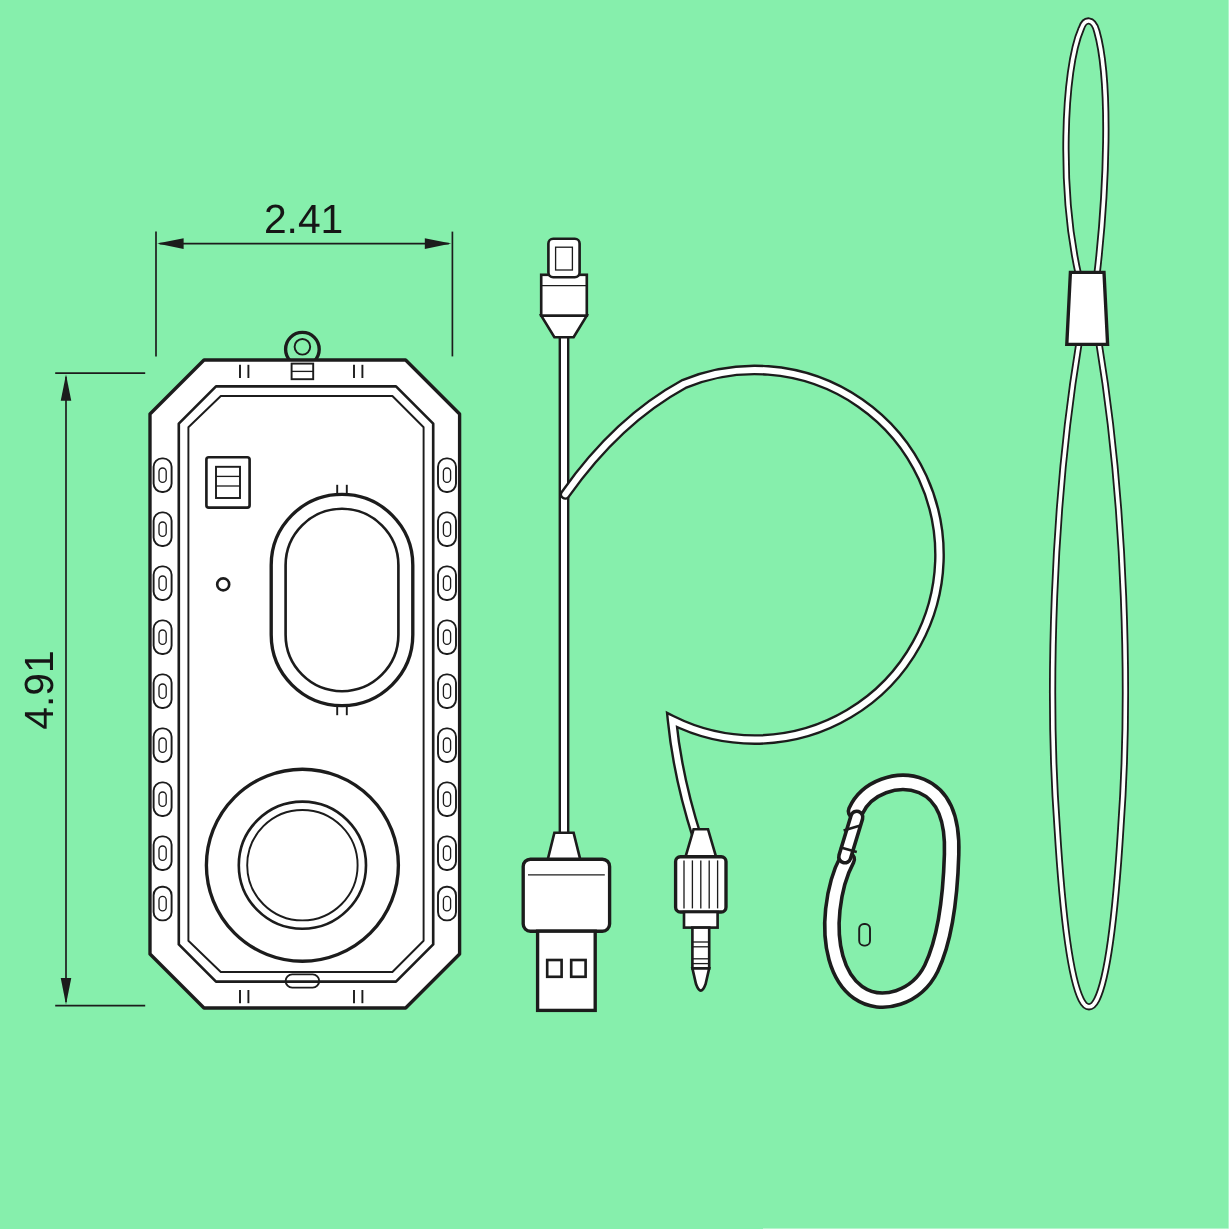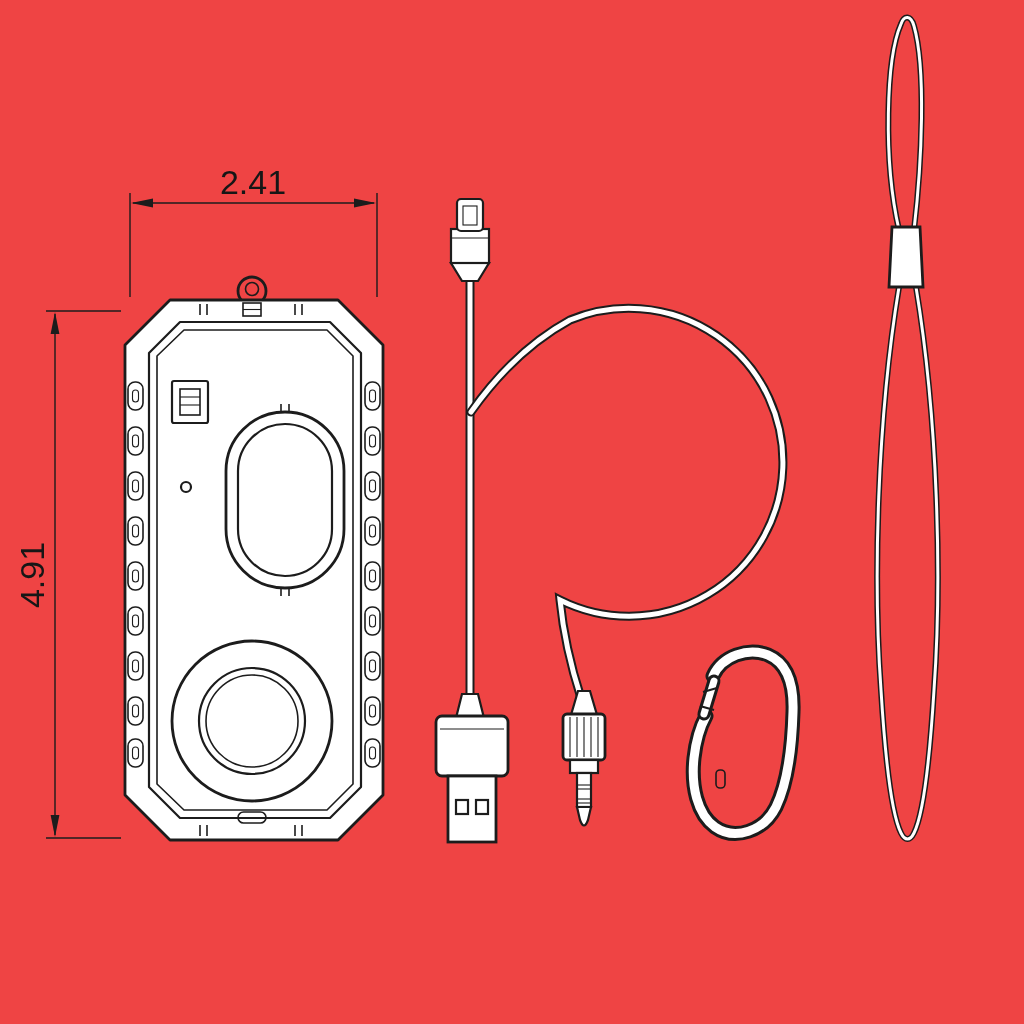--- a/index.html
+++ b/index.html
@@ -1,16 +1,16 @@
 <!DOCTYPE html>
 <html><head>
 <meta charset="utf-8">
 <style>
   html,body{margin:0;padding:0;background:#ffffff;}
-  .canvas{width:1024px;height:1024px;position:relative;background:#ef4444;overflow:hidden;}
+  .canvas{width:1024px;height:1024px;position:relative;background:#86efac;overflow:hidden;}
   svg{display:block;}
   svg text{font-family:"Liberation Sans","DejaVu Sans",sans-serif;fill:#161616;}
   .ln{fill:none;stroke:#1c1c1c;}
   .fw{fill:#ffffff;stroke:#1c1c1c;}
   .s1{stroke-width:1.1;}
   .s15{stroke-width:1.6;}
   .s2{stroke-width:2.2;}
   .s25{stroke-width:2.8;}
   .dim{stroke:#1c1c1c;stroke-width:1.4;fill:none;}
   .arrow{fill:#1c1c1c;stroke:none;}

